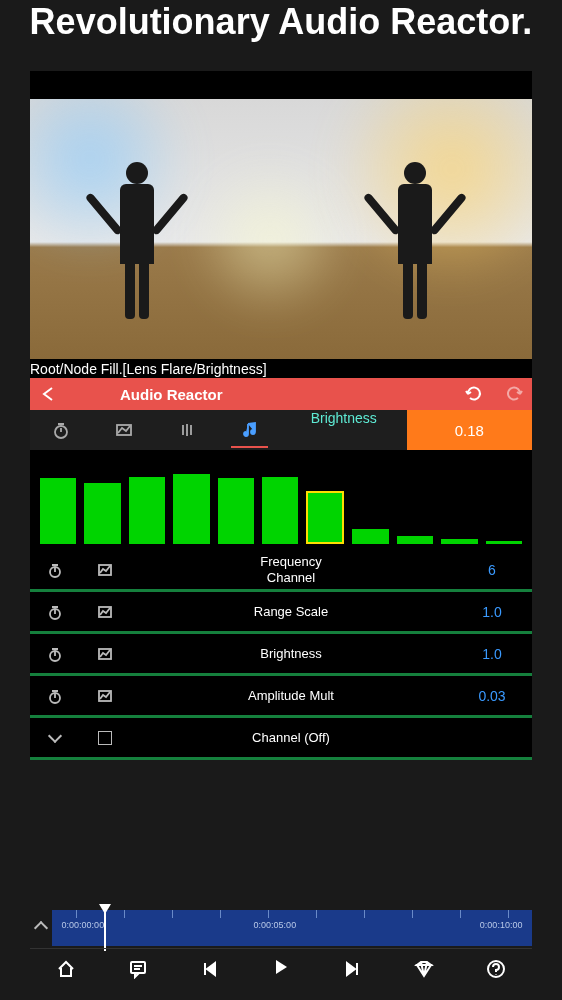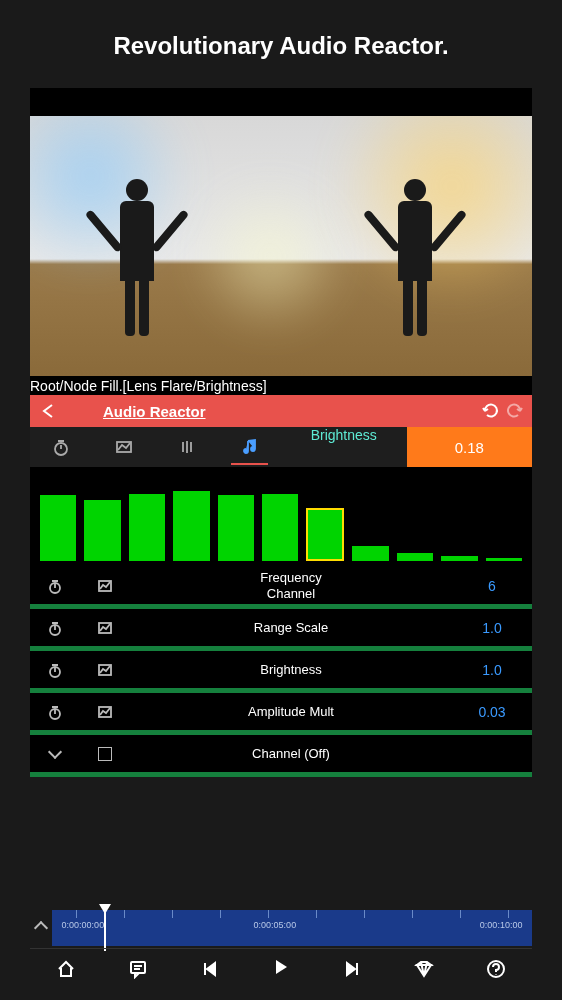--- a/index.html
+++ b/index.html
@@ -6,23 +6,23 @@
     body {
       width: 562px;
       height: 1000px;
       background: #1a1a1a;
       font-family: -apple-system, BlinkMacSystemFont, sans-serif;
       color: #fff;
       overflow: hidden;
     }
     .page-title {
       text-align: center;
-      font-size: 24px;
+      font-size: 36px;
       font-weight: 600;
-      padding: 32px 0 10px;
+      padding: 1px 0 10px;
     }
     .preview-wrap {
       margin: 18px 30px 0;
       background: #000;
       padding: 28px 0 0;
     }
     .preview {
       height: 260px;
       position: relative;
       overflow: hidden;
@@ -42,22 +42,21 @@
     .fig-body::after { right:-20px; transform:rotate(40deg); }
     .fig-legs { display:flex; justify-content:center; gap:4px; }
     .fig-leg { width:10px; height:55px; background:#1a1a1a; border-radius:0 0 4px 4px; }
     .bread { font-size: 14px; color: #fff; padding: 2px 0 1px; }
     .titlebar {
       background: #e8524c;
       height: 32px;
       display: flex;
       align-items: center;
       padding: 0 8px;
-      gap: 3px;
-      text-decoration: underline;
+      gap: 20px;
     }
     .titlebar .spacer { flex: 1; }
     .titlebar-title { font-weight: 600; font-size: 15px; margin-left: 42px; }
     .titlebar svg { width: 20px; height: 20px; stroke: #fff; fill: none; stroke-width: 2; }
     .tabrow {
       display: flex;
       height: 40px;
       align-items: stretch;
       background: #1e1e1e;
     }
@@ -88,21 +87,21 @@
       height: 100px;
       padding: 12px 10px 6px;
     }
     .bar { flex: 1; background: #00d400; max-width: 38px; }
     .bar.sel { border: 2px solid #ffdd00; box-sizing: border-box; }
     .params { }
     .param-row {
       display: flex;
       align-items: center;
       height: 42px;
-      border-bottom: 5px solid #15803d;
+      border-bottom: 3px solid #15803d;
     }
     .pcell { width: 50px; display:flex; align-items:center; justify-content:center; }
     .pcell svg { width:16px; height:16px; stroke:#bbb; fill:none; stroke-width:1.8; }
     .plabel { flex: 1; text-align: center; font-size: 13px; color: #fff; line-height: 1.2; }
     .pval { width: 80px; text-align: center; font-size: 14px; color: #3a9aff; }
     .chev-down { display:inline-block; width:10px; height:10px; border-right:2px solid #bbb; border-bottom:2px solid #bbb; transform:rotate(45deg); margin-top:-4px; }
     .chkbox { width:14px; height:14px; border:1.5px solid #bbb; }
     .timeline-wrap { position: absolute; left: 30px; right: 30px; bottom: 54px; }
     .tl-chev-up { display:inline-block; width:10px; height:10px; border-left:2px solid #bbb; border-top:2px solid #bbb; transform:rotate(45deg); margin: 0 0 0 6px; }
     .tl-body { display:flex; align-items:center; }

